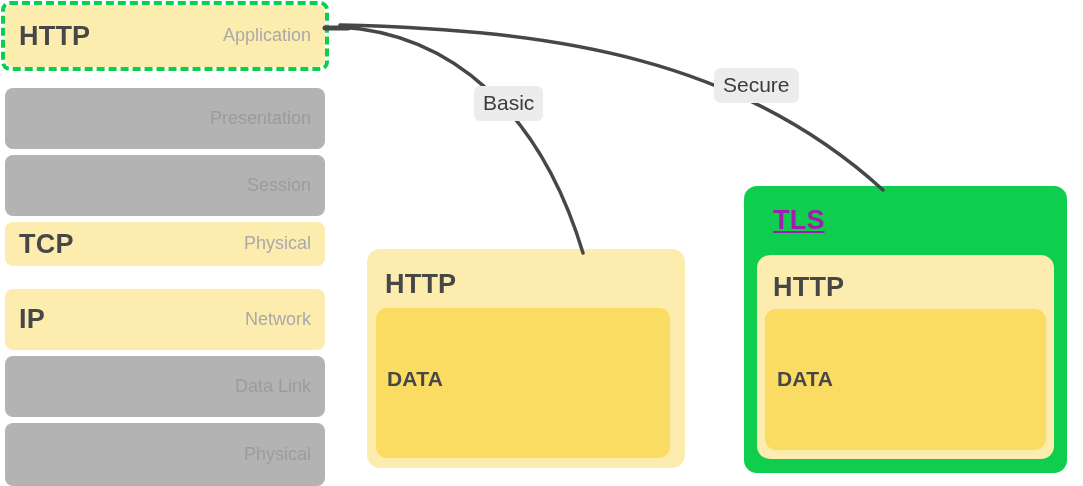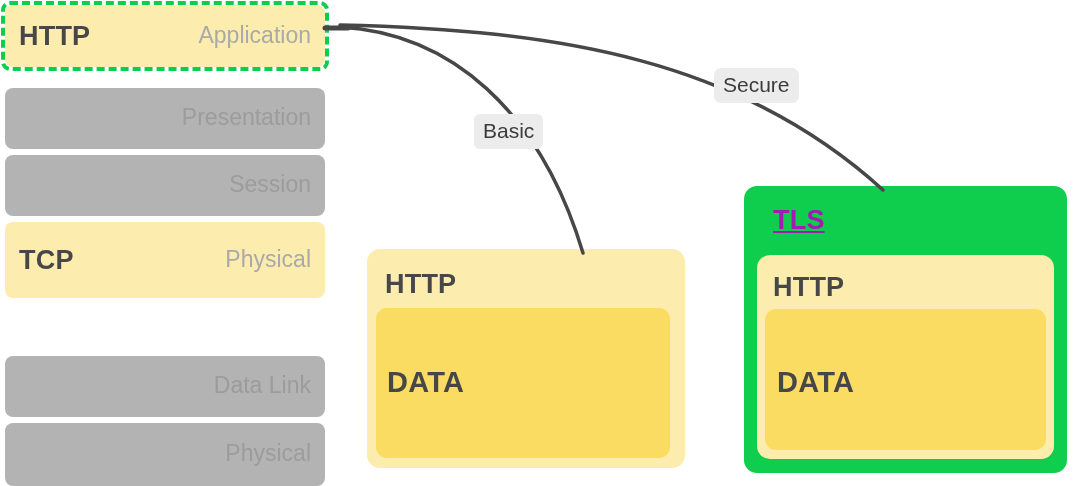--- a/index.html
+++ b/index.html
@@ -40,21 +40,21 @@
 
   .osi-proto {
     font-size: 27px;
     font-weight: bold;
     color: #474747;
     letter-spacing: 0.2px;
     line-height: 1;
   }
   .osi-name {
     margin-left: auto;
-    font-size: 23px;
+    font-size: 18px;
     color: #9C9C9C;
     line-height: 1;
     padding-bottom: 2px;
   }
   .osi-layer.yellow .osi-name { color: #A9A9A9; }
 
   
   #app-layer-highlight {
     position: absolute;
     left: 1px;
@@ -90,21 +90,21 @@
   }
   .pkt-label.on-green { color: #a21caf; text-decoration: underline; }
   .pkt-data {
     position: absolute;
     background: #FBDC63;
     border-radius: 11px;
     box-sizing: border-box;
   }
   .pkt-data-text {
     position: absolute;
-    font-size: 29px;
+    font-size: 21px;
     font-weight: bold;
     color: #474747;
     line-height: 1;
     letter-spacing: 0.2px;
     white-space: nowrap;
   }
 
   
   #connectors {
     position: absolute;
@@ -140,25 +140,29 @@
   <div class="osi-layer gray" style="top:88px;height:61px;">
     <span class="osi-proto"></span>
     <span class="osi-name">Presentation</span>
   </div>
 
   <div class="osi-layer gray" style="top:155px;height:61px;">
     <span class="osi-proto"></span>
     <span class="osi-name">Session</span>
   </div>
 
-  <div class="osi-layer yellow" style="top:222px;height:76px;">
+  <div class="osi-layer yellow" style="top:222px;height:44px;">
     <span class="osi-proto">TCP</span>
     <span class="osi-name">Physical</span>
   </div>
 
+  <div class="osi-layer yellow" style="top:289px;height:61px;">
+    <span class="osi-proto">IP</span>
+    <span class="osi-name">Network</span>
+  </div>
 
   <div class="osi-layer gray" style="top:356px;height:61px;">
     <span class="osi-proto"></span>
     <span class="osi-name">Data Link</span>
   </div>
 
   <div class="osi-layer gray" style="top:423px;height:63px;">
     <span class="osi-proto"></span>
     <span class="osi-name">Physical</span>
   </div>
@@ -183,14 +187,14 @@
 
 <svg id="connectors" viewBox="0 0 1083 486">
 
   <path d="M 325 28 L 348 28" stroke="#474747" stroke-width="5" fill="none" stroke-linecap="round"></path>
 
   <path d="M 340 27 C 450 33 540 110 583 253" stroke="#474747" stroke-width="3.5" fill="none" stroke-linecap="round"></path>
 
   <path d="M 340 25 C 560 30 740 60 883 190" stroke="#474747" stroke-width="3.5" fill="none" stroke-linecap="round"></path>
 </svg>
 
-<div class="edge-label" style="left:474px; top:86px;margin-top:28px;">Basic</div>
+<div class="edge-label" style="left:474px; top:86px;">Basic</div>
 <div class="edge-label" style="left:714px; top:68px;border-radius:7px;">Secure</div>
 
 </body></html>

